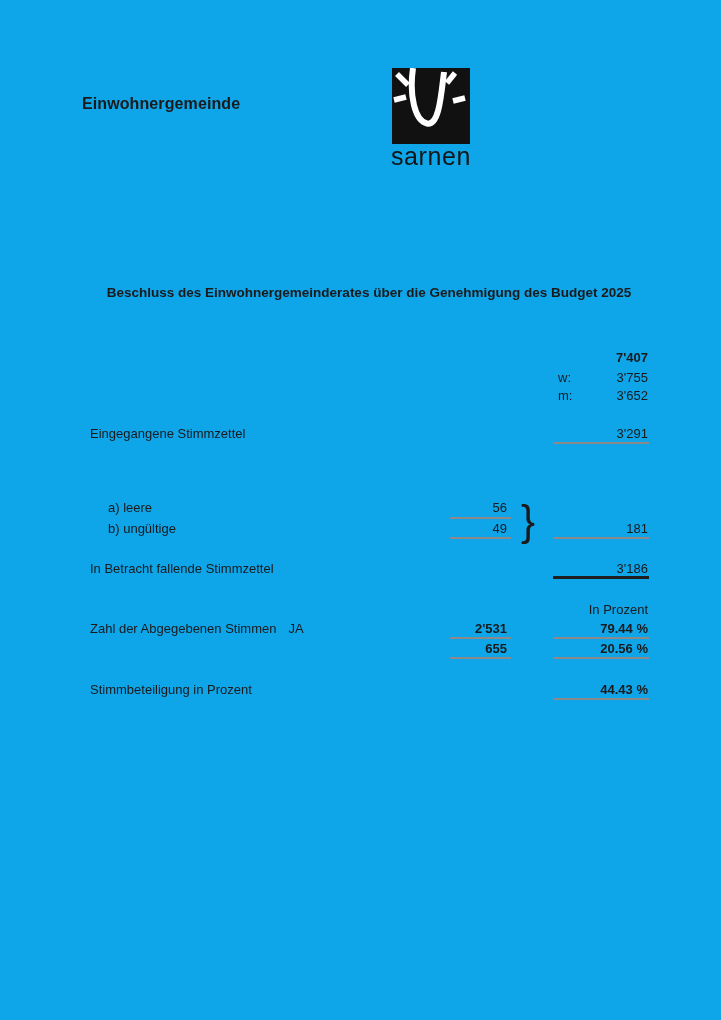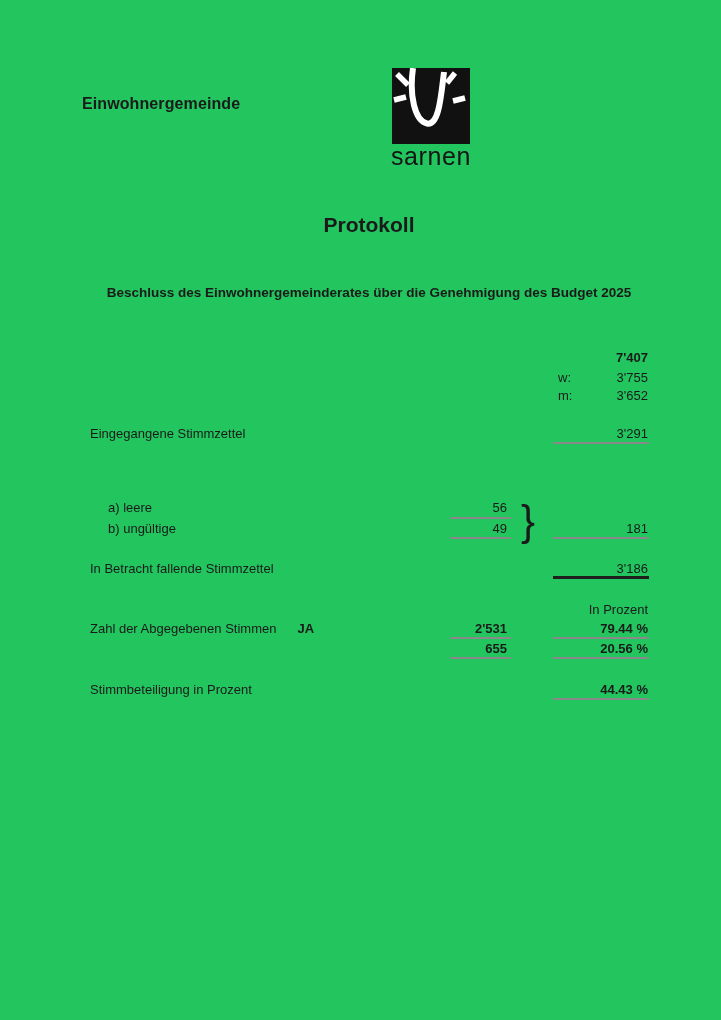--- a/index.html
+++ b/index.html
@@ -1,20 +1,20 @@
 <!DOCTYPE html>
 <html><head>
 <meta charset="utf-8">
 <style>
   html, body { margin: 0; padding: 0; background: #e8e8e8; }
   .page {
     position: relative;
     width: 721px;
     height: 1020px;
-    background: #22c55e;
+    background: #0ea5e9;
     font-family: "Liberation Sans", sans-serif;
     color: #1a1a1a;
     overflow: hidden;
     margin: 0 auto;
   }
   .abs { position: absolute; }
   .t13 { font-size: 13px; line-height: 16px; white-space: nowrap; }
   .t135 { font-size: 13.5px; line-height: 17px; white-space: nowrap; }
   .b { font-weight: bold; }
 
@@ -35,42 +35,41 @@
   .lbl-wm { left: 558px; }
   .val-r { width: 130px; text-align: right; right: 73px; }
   .val-m { width: 90px; text-align: right; right: 214px; }
 
   .rule { position: absolute; height: 2px; background: #8a8a8a; }
   .rule-m { left: 450px; width: 61px; }
   .rule-r { left: 553px; width: 96px; }
   .rule-thick { height: 3px; background: #1f1f1f; }
 
   .brace { left: 521px; top: 500px; font-size: 42px; line-height: 42px; font-weight: normal; color: #1a1a1a; }
-  .emph { margin-left: 21px; font-weight: bold; }
+  .emph { margin-left: 12px; font-weight: normal; }
 </style>
 </head>
 <body>
 
 <div class="page">
 
   <div class="abs org-name">Einwohnergemeinde</div>
 
   <div class="abs logo-mark">
     <svg width="78" height="76" viewBox="0 0 78 76" xmlns="http://www.w3.org/2000/svg">
       <rect x="0" y="0" width="78" height="76" fill="#111111"></rect>
       <path d="M21,0 C17,28 23,53 35,55.5 C47,58 49,28 52,4" stroke="#ffffff" stroke-width="6" fill="none"></path>
       <path d="M5,6 L16,17" stroke="#ffffff" stroke-width="5.5" fill="none"></path>
       <path d="M2,32 L14,29" stroke="#ffffff" stroke-width="5.5" fill="none"></path>
       <path d="M63,5 L55,15" stroke="#ffffff" stroke-width="5.5" fill="none"></path>
       <path d="M61,33 L73,30" stroke="#ffffff" stroke-width="5.5" fill="none"></path>
     </svg>
   </div>
   <div class="abs logo-wordmark">sarnen</div>
 
-  <div class="abs heading-band doc-title">Protokoll</div>
   <div class="abs heading-band t135 doc-subject">Beschluss des Einwohnergemeinderates über die Genehmigung des Budget 2025</div>
 
   <div class="abs t13 val-r b" style="top:350px">7'407</div>
 
   <div class="abs t13 lbl-wm" style="top:370px">w:</div>
   <div class="abs t13 val-r" style="top:370px">3'755</div>
 
   <div class="abs t13 lbl-wm" style="top:388px">m:</div>
   <div class="abs t13 val-r" style="top:388px">3'652</div>
 

